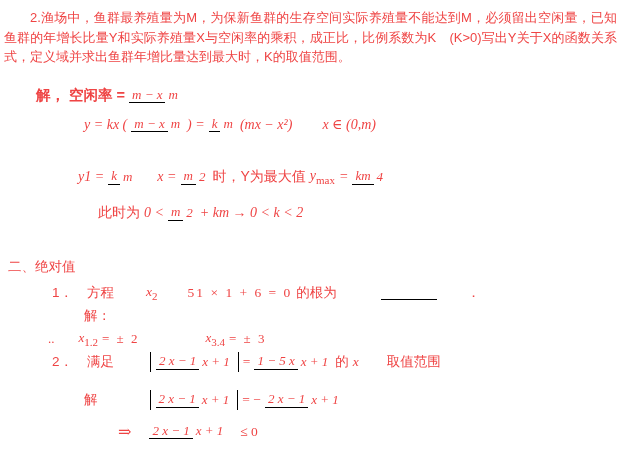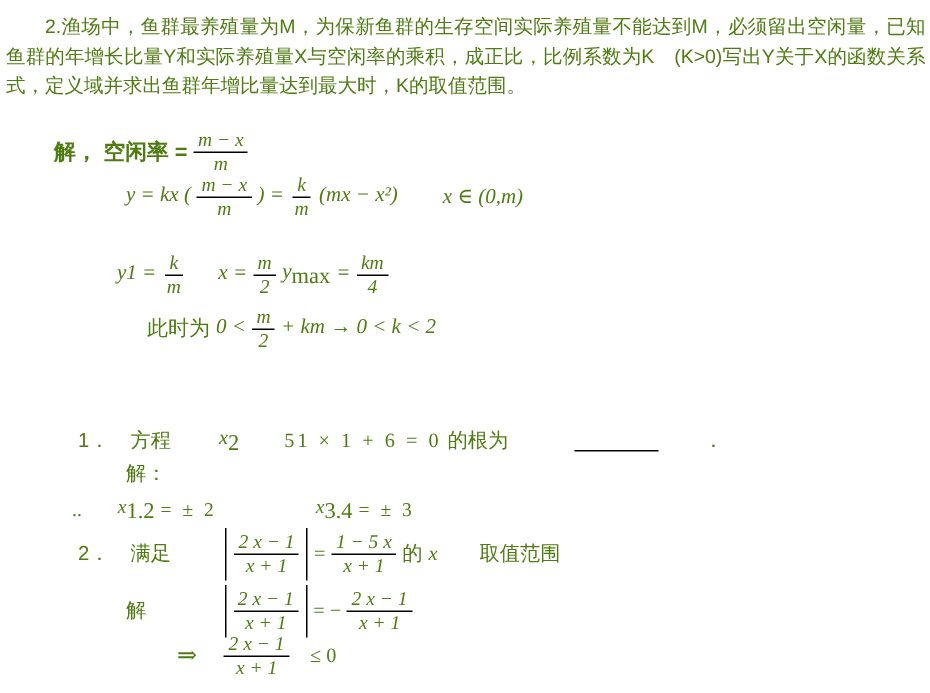--- a/index.html
+++ b/index.html
@@ -1,17 +1,17 @@
 <!DOCTYPE html>
 <html><head>
 <meta charset="utf-8">
 <style>
   * { margin:0; padding:0; box-sizing:border-box; }
   html,body { width:620px; height:462px; background:#ffffff; }
-  .page { position:relative; width:620px; height:462px; background:#fff; color:#4d7c0f; overflow:hidden; }
+  .page { position:relative; width:620px; height:462px; background:#fff; color:#ef4444; overflow:hidden; }
 
   .para {
     position:absolute; left:4px; top:8px; width:613px;
     font-family:"Liberation Sans","DejaVu Sans",sans-serif;
     font-size:13px; line-height:19.5px; text-indent:26px; text-align:justify;
   }
 
   .heading {
     position:absolute; left:8px; top:258px;
     font-family:"Liberation Sans","DejaVu Sans",sans-serif; font-size:13.5px;
@@ -19,28 +19,28 @@
 
   .ml {
     position:absolute; display:flex; align-items:center; column-gap:4px;
     font-family:"Liberation Serif","DejaVu Serif",serif; font-size:14px; white-space:pre;
   }
   .cjk { font-family:"Liberation Sans","DejaVu Sans",sans-serif; font-style:normal; }
   .it  { font-style:italic; }
   .wide { letter-spacing:2px;text-align:right; }
   .lbl { font-weight:bold; font-size:14.5px; }
 
-  .frac { display:inline-flex; flex-direction:column; align-items:center; font-size:13px; line-height:1.15; }
+  .frac { display:inline-flex; flex-direction:row; align-items:center; font-size:13px; line-height:1.15; }
   .frac > .num { padding:0 3px; border-bottom:1px solid #000; }
   .frac > .den { padding:0 3px; }
 
   .abs { display:inline-flex; align-items:center; border-left:1.5px solid #000; border-right:1.5px solid #000; padding:2px 5px; }
 
   .vs { display:inline; white-space:pre; }
-  .vs sub { font-size:15px; font-style:normal; }
+  .vs sub { font-size:11px; font-style:normal; }
 
   .sp { display:inline-block; height:1px; }
   .blank { display:inline-block; width:56px; height:13px; border-bottom:1px solid #000; margin:0 26px 0 40px; }
   .arrow { font-size:16px; }
 </style>
 </head>
 <body>
 
 <div class="page">
 
@@ -76,38 +76,40 @@
     <span class="frac">
       <span class="num">k</span>
       <span class="den">m</span>
     </span>
     <span class="sp" style="width:14px"></span>
     <span>x =</span>
     <span class="frac">
       <span class="num">m</span>
       <span class="den">2</span>
     </span>
+    <span class="cjk">时，Y为最大值</span>
     <span class="vs it"><span>y</span><sub>max</sub></span>
     <span>=</span>
     <span class="frac">
       <span class="num">km</span>
       <span class="den">4</span>
     </span>
   </div>
 
   <div class="ml it" style="left:98px;top:204px;align-items:center;">
     <span class="cjk">此时为</span>
     <span>0 &lt;</span>
     <span class="frac">
       <span class="num">m</span>
       <span class="den">2</span>
     </span>
     <span>+ km → 0 &lt; k &lt; 2</span>
   </div>
 
+  <div class="heading">二、绝对值</div>
 
   <div class="ml" style="left:52px;top:284px;font-size:13.5px;">
     <span class="cjk">1．</span>
     <span class="sp" style="width:6px"></span>
     <span class="cjk">方程</span>
     <span class="sp" style="width:24px"></span>
     <span class="vs it"><span>x</span><sub>2</sub></span>
     <span class="sp" style="width:22px"></span>
     <span class="wide">51 × 1 + 6 = 0</span>
     <span class="cjk">的根为</span>

